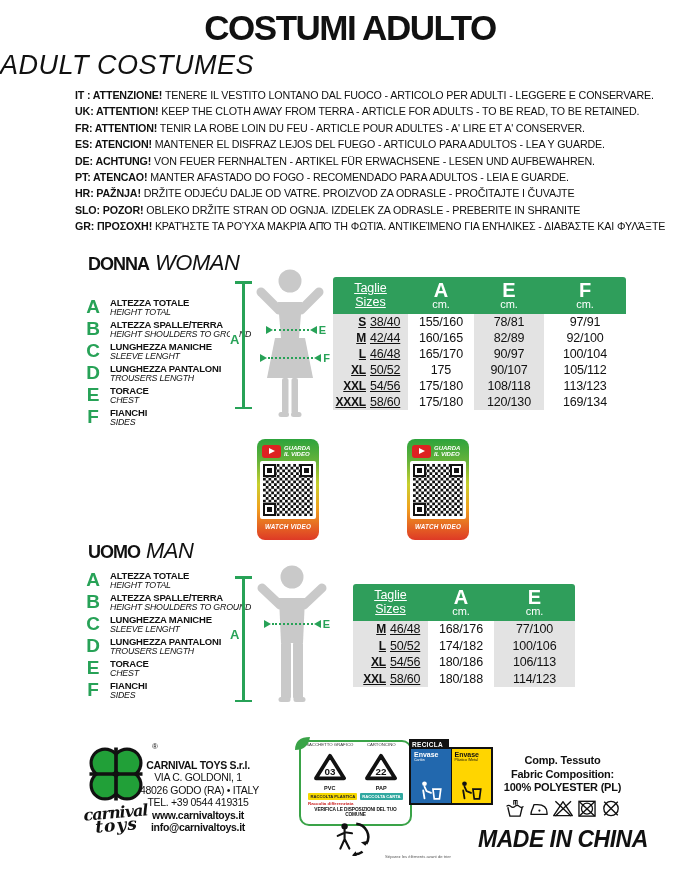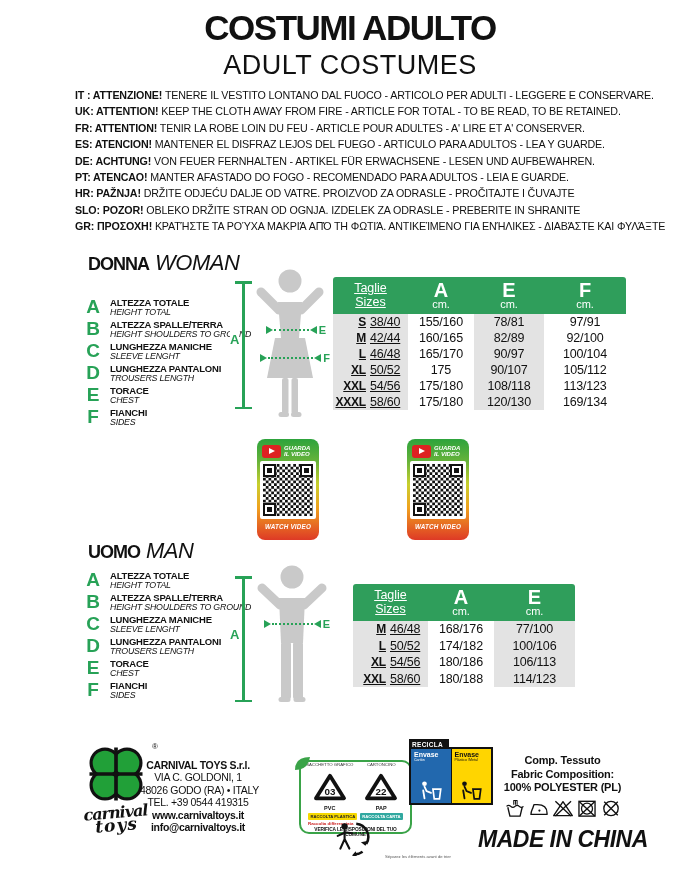--- a/index.html
+++ b/index.html
@@ -5,21 +5,21 @@
   * { margin:0; padding:0; box-sizing:border-box; }
   html,body { background:#fff; }
   #page {
     position:relative; width:700px; height:869px; background:#fff; overflow:hidden;
     font-family:"Liberation Sans","DejaVu Sans",sans-serif; color:#111;
   }
   .abs { position:absolute; }
 
   
   .main-title { left:0; right:0; top:8px; text-align:center; font-size:35px; font-weight:800; letter-spacing:-1.5px; }
-  .subtitle  { left:0; right:0; top:50px; text-align:center; font-size:27px; font-weight:500; letter-spacing:.5px; }
+  .subtitle  { left:0; right:0; top:50px; text-align:left; font-size:27px; font-style:italic; font-weight:500; letter-spacing:.5px; }
 
   
   .warnings { left:75px; top:87px; width:560px; }
   .warn { font-size:10.7px; line-height:16.4px; white-space:nowrap; letter-spacing:-0.15px; }
   .warn .wp { font-weight:800; }
 
   
   .sec-heading { display:flex; align-items:baseline; gap:6px; }
   .h-it { font-size:18px; font-weight:800; letter-spacing:-1px; }
   .h-en { font-size:22px; font-style:italic; font-weight:400; letter-spacing:-0.5px; }
@@ -75,21 +75,21 @@
   .qr-bottom { color:#fff; font-weight:800; font-style:italic; font-size:6.3px; text-align:center; margin-top:4px; letter-spacing:0.2px; }
 
   
   .logo { left:76px; top:742px; width:80px; text-align:center; }
   .logo-script { font-family:"DejaVu Serif","Liberation Serif",serif; font-style:italic; font-weight:bold; line-height:14px; transform:rotate(-5deg); margin-top:-4px; }
   .ls1 { font-size:16px; display:block; letter-spacing:-1px; }
   .ls2 { font-size:17px; display:block; margin-top:-2px; letter-spacing:1px; }
   .company { left:140px; top:759px; width:116px; text-align:center; font-size:10.5px; line-height:12.4px; letter-spacing:-0.3px; white-space:nowrap; }
   .company .b { font-weight:800; }
 
-  .recycle-box { left:299px; top:760px; width:113px; height:74px; border:2.5px solid #3aa348; border-radius:10px; padding:1px 3px; }
+  .recycle-box { left:299px; top:740px; width:113px; height:86px; border:2.5px solid #3aa348; border-radius:10px; padding:1px 3px; }
   .leaf { position:absolute; left:-8px; top:-8px; }
   .rb-cols { display:flex; justify-content:space-around; }
   .rb-col { text-align:center; width:48px; }
   .rb-toplabel { font-size:4.3px; line-height:4.5px; color:#333; height:9px; }
   .rb-mat { font-size:5.5px; font-weight:800; line-height:5px; }
   .chips { display:flex; gap:3px; justify-content:center; margin-top:2px; }
   .chip { font-size:4.2px; font-weight:800; padding:1px 2px; border-radius:1px; white-space:nowrap; }
   .chip-y { background:#f6d800; color:#222; }
   .chip-t { background:#31a8a0; color:#fff; }
   .note-red { color:#cc2222; font-size:4.4px; font-weight:700; margin:1px 0 0 4px; }
@@ -118,21 +118,21 @@
 </head>
 <body>
 
 <div id="page">
 
   <div class="abs main-title">COSTUMI ADULTO</div>
   <div class="abs subtitle">ADULT COSTUMES</div>
 
   <div class="abs warnings">
     <div class="warn"><span class="wp">IT : ATTENZIONE!</span> <span>TENERE IL VESTITO LONTANO DAL FUOCO - ARTICOLO PER ADULTI - LEGGERE E CONSERVARE.</span></div>
-    <div class="warn"><span class="wp">UK: ATTENTION!</span> <span>KEEP THE CLOTH AWAY FROM FIRE - ARTICLE FOR TOTAL - TO BE READ, TO BE RETAINED.</span></div>
+    <div class="warn"><span class="wp">UK: ATTENTION!</span> <span>KEEP THE CLOTH AWAY FROM TERRA - ARTICLE FOR ADULTS - TO BE READ, TO BE RETAINED.</span></div>
     <div class="warn"><span class="wp">FR: ATTENTION!</span> <span>TENIR LA ROBE LOIN DU FEU - ARTICLE POUR ADULTES  - A' LIRE ET A' CONSERVER.</span></div>
     <div class="warn"><span class="wp">ES: ATENCION!</span> <span>MANTENER EL DISFRAZ LEJOS DEL FUEGO -  ARTICULO PARA ADULTOS - LEA Y GUARDE.</span></div>
     <div class="warn"><span class="wp">DE: ACHTUNG!</span> <span>VON FEUER FERNHALTEN - ARTIKEL FÜR ERWACHSENE  - LESEN UND AUFBEWAHREN.</span></div>
     <div class="warn"><span class="wp">PT: ATENCAO!</span> <span>MANTER AFASTADO DO FOGO - RECOMENDADO PARA ADULTOS - LEIA E GUARDE.</span></div>
     <div class="warn"><span class="wp">HR: PAŽNJA!</span> <span>DRŽITE ODJEĆU DALJE OD VATRE. PROIZVOD ZA ODRASLE - PROČITAJTE I ČUVAJTE</span></div>
     <div class="warn"><span class="wp">SLO: POZOR!</span> <span>OBLEKO DRŽITE STRAN OD OGNJA. IZDELEK ZA ODRASLE - PREBERITE IN SHRANITE</span></div>
     <div class="warn"><span class="wp">GR: ΠΡΟΣΟΧΗ!</span> <span>ΚΡΑΤΉΣΤΕ ΤΑ ΡΟΎΧΑ ΜΑΚΡΙΆ ΑΠΌ ΤΗ ΦΩΤΙΆ. ΑΝΤΙΚΕΊΜΕΝΟ ΓΙΑ ΕΝΉΛΙΚΕΣ - ΔΙΑΒΆΣΤΕ ΚΑΙ ΦΥΛΆΞΤΕ</span></div>
   </div>
 
   <div class="abs sec-heading" style="left:88px;top:250px;">

